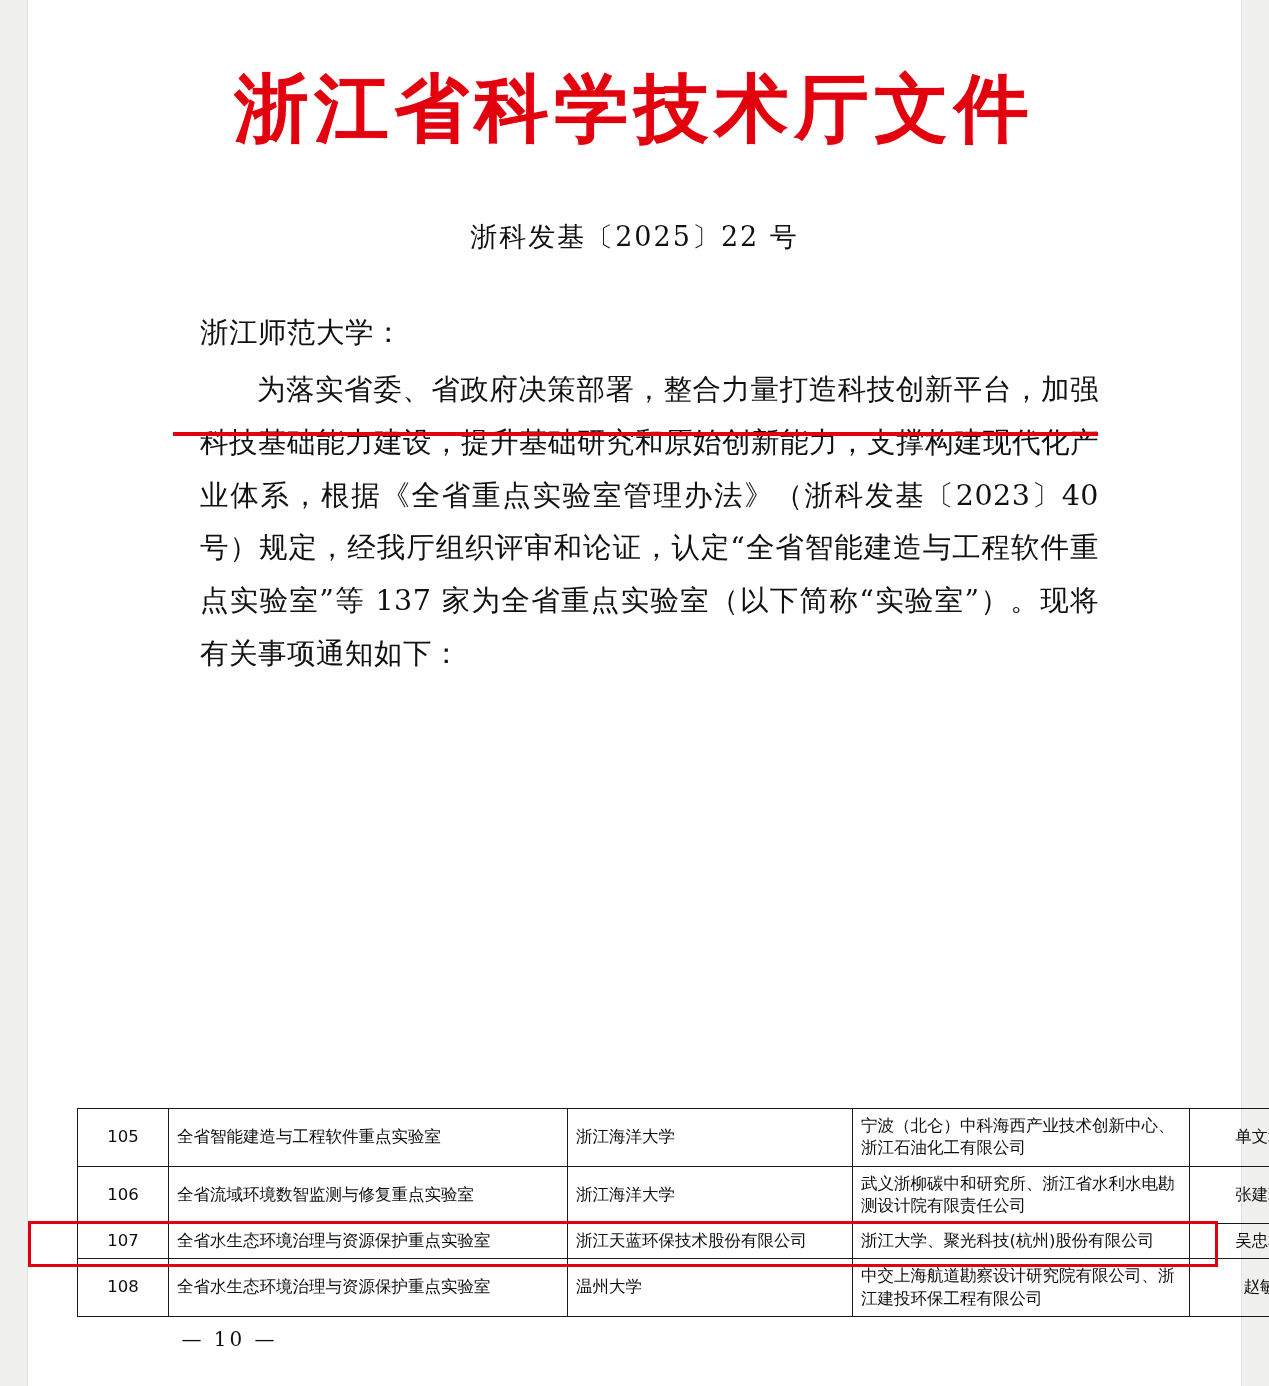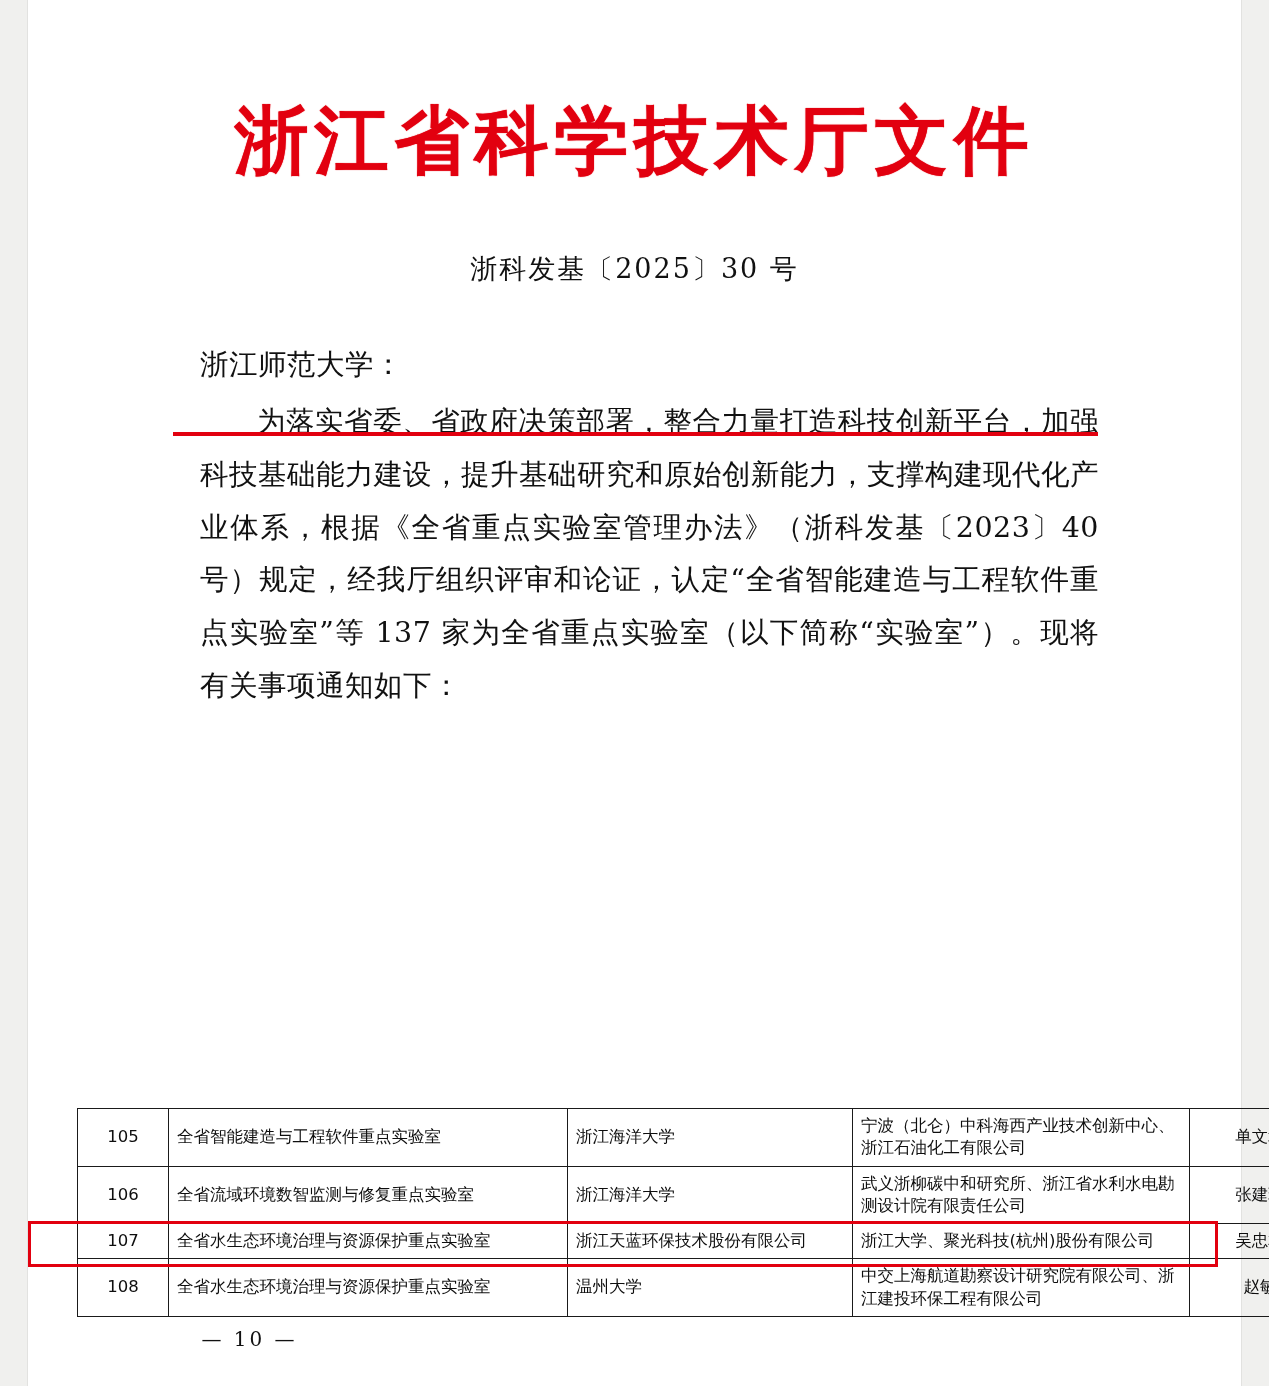--- a/index.html
+++ b/index.html
@@ -30,21 +30,21 @@
   }
 
   
   .masthead {
     text-align: center;
     color: #e2000f;
     font-family: "DejaVu Serif", "Liberation Serif", serif;
     font-weight: bold;
     font-size: 74px;
     letter-spacing: 6px;
-    padding-top: 100px;
+    padding-top: 68px;
     line-height: 1.1;
     text-shadow: 0 0 1px #e2000f;
   }
   .doc-number {
     text-align: center;
     font-size: 27px;
     letter-spacing: 2px;
     color: #111;
     margin-top: 70px;
     font-family: "DejaVu Serif", "Liberation Serif", serif;
@@ -145,36 +145,35 @@
   .footer {
     position: absolute;
     left: 0;
     top: 1327px;
     width: 100%;
     text-align: center;
     font-size: 20px;
     letter-spacing: 3px;
     color: #111;
     font-family: "DejaVu Serif", "Liberation Serif", serif;
-    padding-left: 20px;
   }
   .footer-inner {
     display: inline-block;
     margin-left: -810px;
   }
 </style>
 </head>
 <body>
 
 <div class="page">
   <div class="doc-inner">
 
     <div class="masthead">浙江省科学技术厅文件</div>
 
-    <div class="doc-number">浙科发基〔2025〕30 号</div>
+    <div class="doc-number">浙科发基〔2025〕22 号</div>
 
     <div class="red-rule"></div>
 
 
     <div class="body-block">
       <div class="salutation">浙江师范大学：</div>
       <div class="para">为落实省委、省政府决策部署，整合力量打造科技创新平台，加强科技基础能力建设，提升基础研究和原始创新能力，支撑构建现代化产业体系，根据《全省重点实验室管理办法》（浙科发基〔2023〕40 号）规定，经我厅组织评审和论证，认定“全省智能建造与工程软件重点实验室”等 137 家为全省重点实验室（以下简称“实验室”）。现将有关事项通知如下：</div>
     </div>
 
     <div class="table-wrap">

